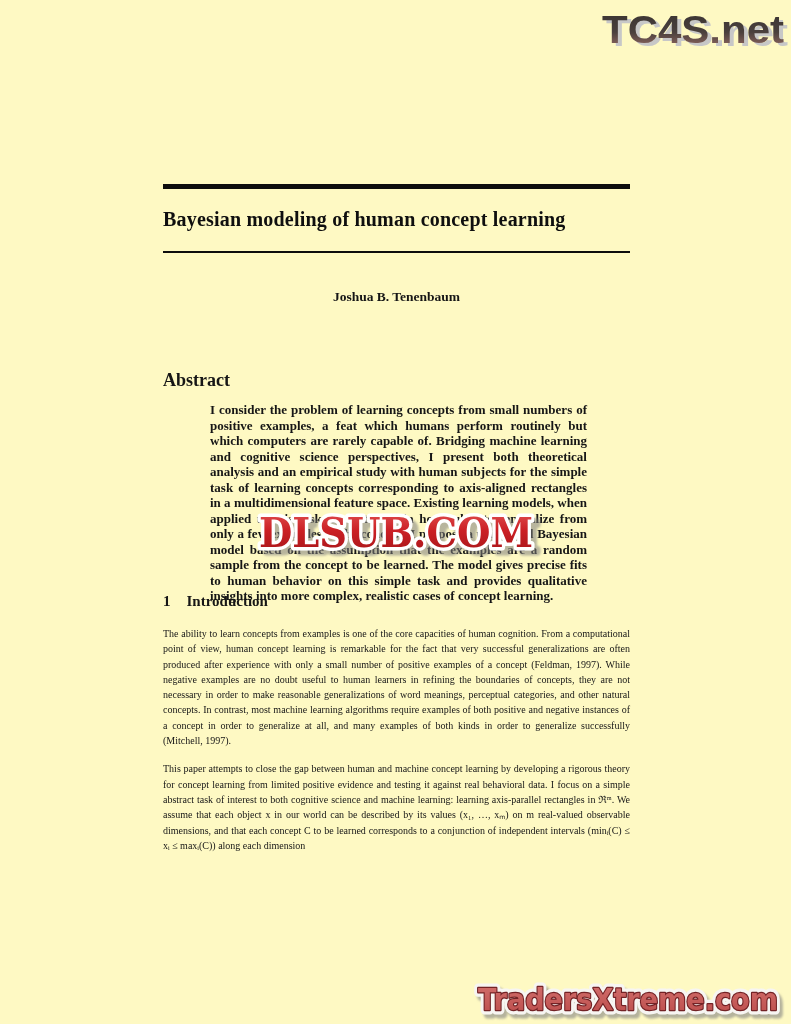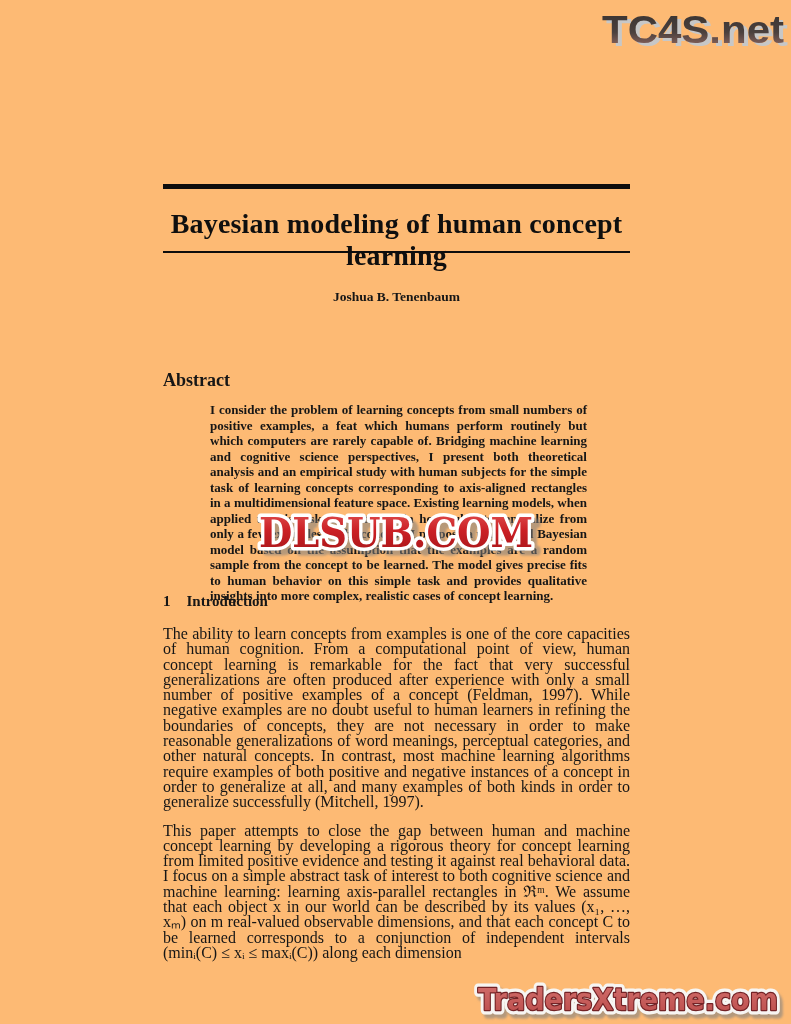--- a/index.html
+++ b/index.html
@@ -1,20 +1,20 @@
 <!DOCTYPE html>
 <html><head>
 <meta charset="utf-8">
 <style>
   html, body { margin: 0; padding: 0; background: #ffffff; }
   .page {
     position: relative;
     width: 791px;
     height: 1024px;
-    background: #fdba74;
+    background: #fef9c3;
     overflow: hidden;
     font-family: "Liberation Serif", serif;
     color: #161616;
   }
 
   
   .note {
     position: absolute;
     left: 163px; top: 126px; width: 467px;
     font-family: "Liberation Sans", sans-serif;
@@ -33,22 +33,21 @@
     width: 467px; height: 5px; background: #0d0d0d;
   }
   .rule-thin {
     position: absolute; left: 163px; top: 251px;
     width: 467px; height: 2px; background: #0d0d0d;
   }
 
   
   .title {
     position: absolute; left: 163px; top: 208px; width: 467px;
-    text-align: center;
-    font-size: 28px; font-weight: bold; color: #0f0f0f;
+    font-size: 20px; font-weight: bold; color: #0f0f0f;
     letter-spacing: 0.2px;
   }
 
   
   .authors {
     position: absolute; left: 163px; top: 289px; width: 467px;
     text-align: center; font-size: 13.5px; line-height: 15.5px;
   }
   .authors .name { font-weight: bold; }
   .authors .email {
@@ -70,21 +69,21 @@
   }
 
   
   .section-head {
     position: absolute; left: 163px; top: 593px; width: 467px;
     font-weight: bold; font-size: 15px;
   }
   .section-head .sec-num { display: inline-block; margin-right: 16px; }
   .body-text {
     position: absolute; left: 163px; top: 626px; width: 467px;
-    font-size: 16px; line-height: 15.3px;
+    font-size: 10px; line-height: 15.3px;
     text-align: justify;
   }
   .body-text p { margin: 0 0 13px 0; }
 
   
   .wm-top {
     position: absolute; left: 597px; top: 5px;
     pointer-events: none;
   }
   .wm-top svg { filter: drop-shadow(4px 3px 0px #c7c7c7); }

